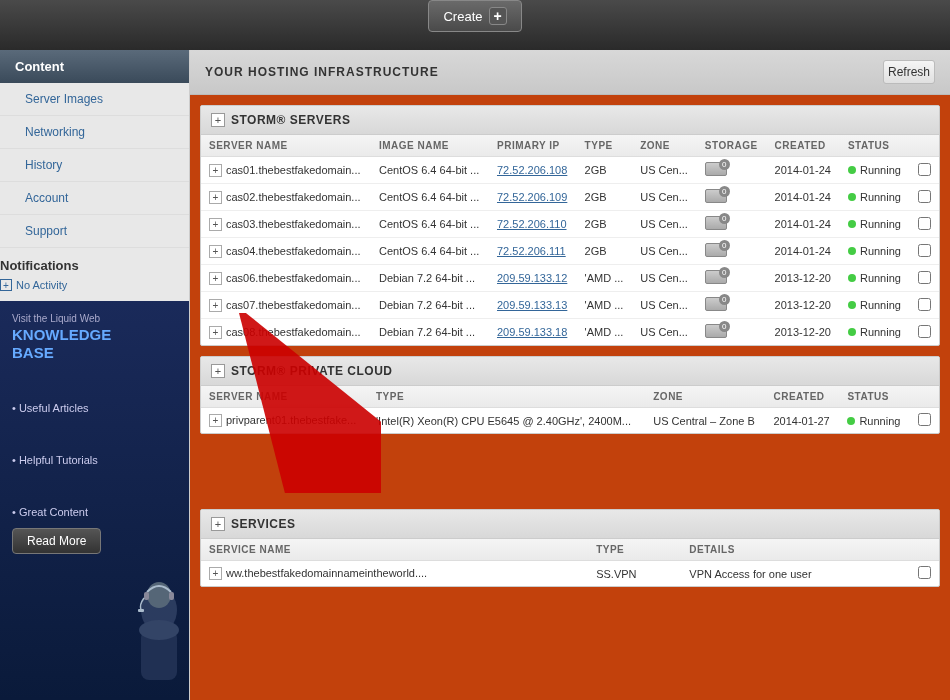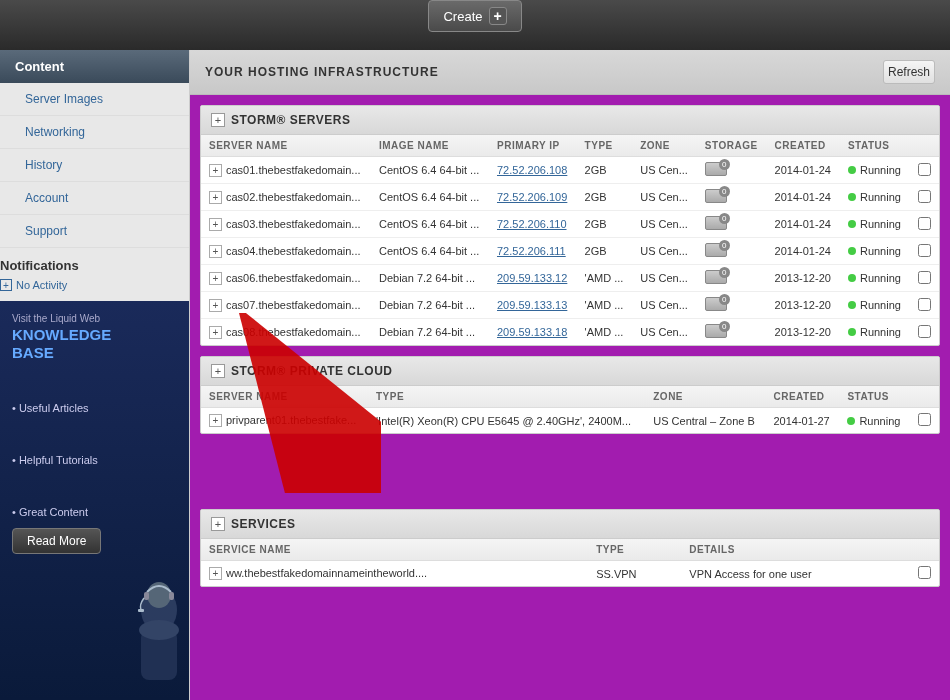--- a/index.html
+++ b/index.html
@@ -139,21 +139,21 @@
       color: #fff;
       padding: 5px 14px;
       font-size: 12px;
       cursor: pointer;
       display: inline-block;
     }
 
     
     .content-area {
       flex: 1;
-      background: #a21caf;
+      background: #c2410c;
       overflow-y: auto;
       padding: 0;
     }
 
     
     .content-header {
       background: linear-gradient(to bottom, #d8d8d8, #c8c8c8);
       border-bottom: 1px solid #bbb;
       padding: 10px 15px;
       display: flex;

